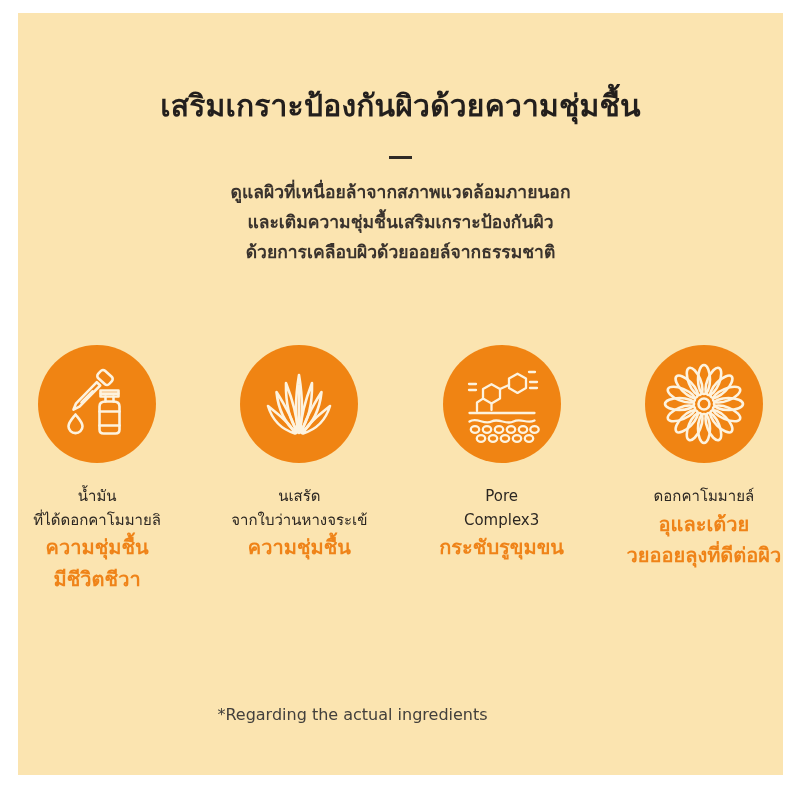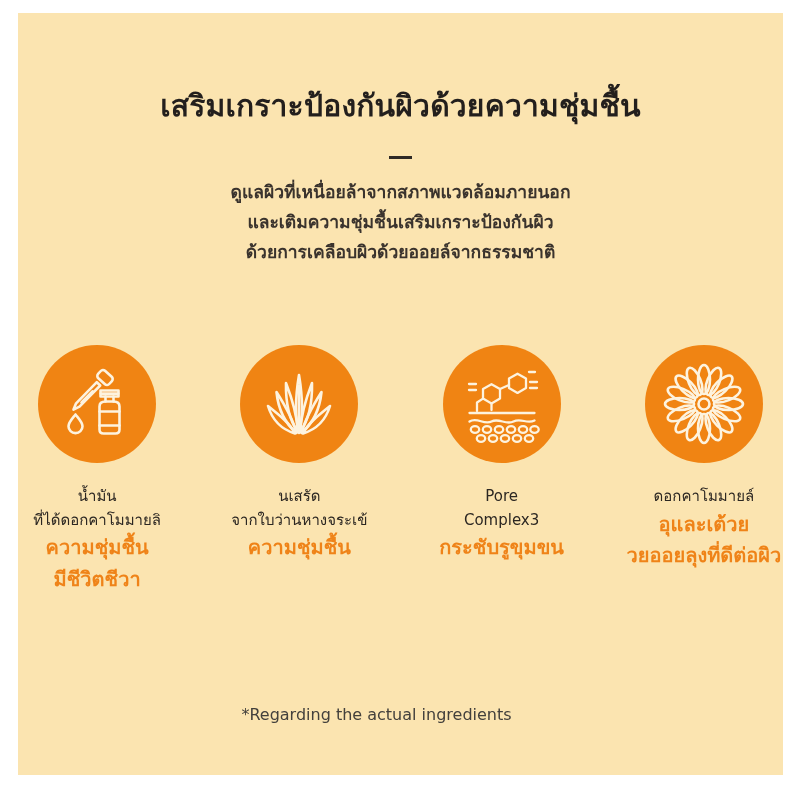--- a/index.html
+++ b/index.html
@@ -103,21 +103,20 @@
   
   .footnote {
     position: absolute;
     left: 0;
     top: 692px;
     width: 669px;
     text-align: center;
     font-size: 16px;
     color: #43403c;
     font-weight: 400;
-    margin-left: 24px;
   }
 </style>
 </head>
 <body>
 
 <div id="poster">
 
   <div class="header">
     <h1 class="title">เสริมเกราะป้องกันผิวด้วยความชุ่มชื้น</h1>
 

